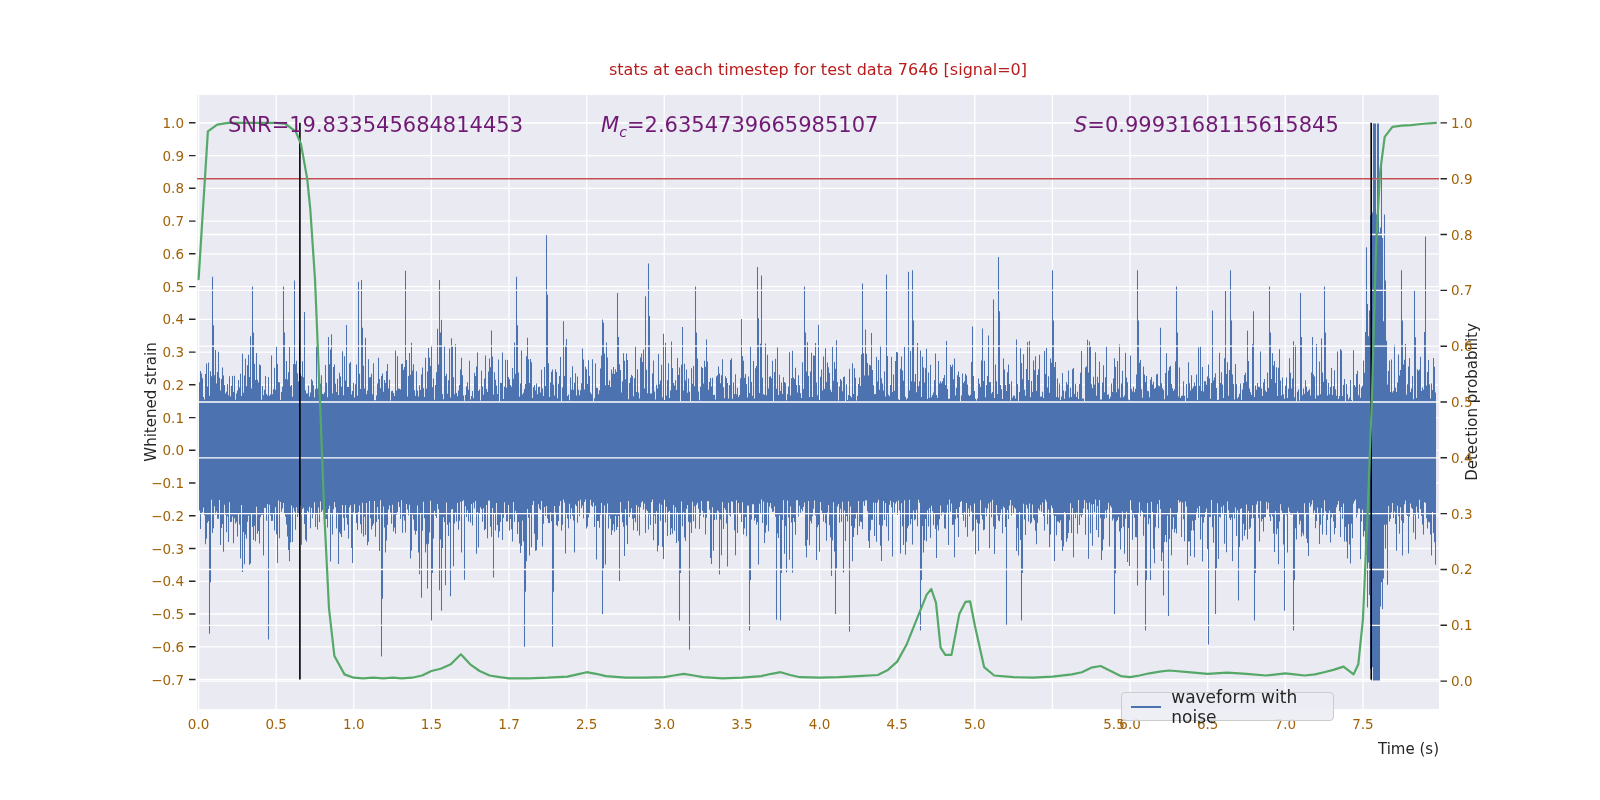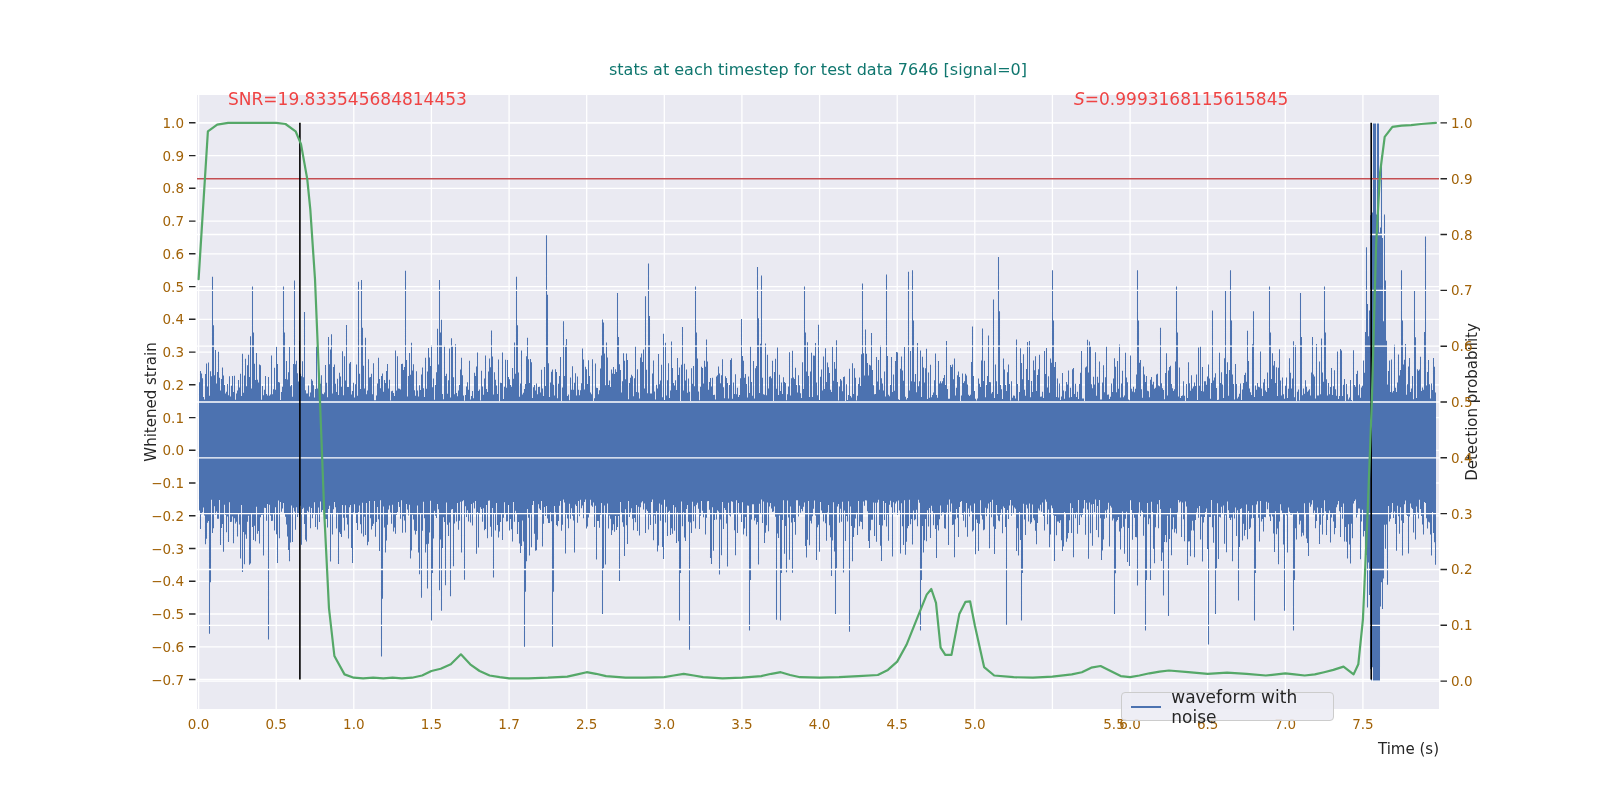--- a/index.html
+++ b/index.html
@@ -1,21 +1,21 @@
 <!DOCTYPE html>
 <html><head>
 <meta charset="utf-8">
 <style>
   html,body{margin:0;padding:0;background:#fff;}
   #fig{position:relative;width:1600px;height:800px;background:#ffffff;overflow:hidden;
        font-family:"DejaVu Sans",sans-serif;color:#262626;}
   #plot-svg{position:absolute;left:0;top:0;width:1600px;height:800px;}
   .txt{position:absolute;white-space:nowrap;}
-  #chart-title{left:197px;top:60px;width:1242px;text-align:center;font-size:16px;color:#0f766e;}
-  .annot{top:89px;font-size:17px;color:#ef4444;}
+  #chart-title{left:197px;top:60px;width:1242px;text-align:center;font-size:16px;color:#b91c1c;}
+  .annot{top:113px;font-size:21px;color:#701a75;}
   #annot-snr{left:228px;}
   #annot-mc{left:601px;}
   #annot-s{left:1074px;}
   .it{font-style:italic;}
   .annot sub{font-size:0.68em;font-style:italic;}
   #xlabel{left:197px;top:740px;width:1242px;text-align:right;font-size:15px;}
   .ylab{font-size:15px;transform:translate(-50%,-50%) rotate(-90deg);}
   #ylabel-left{left:151px;top:402px;}
   #ylabel-right{left:1472px;top:402px;}
   .tick{position:absolute;font-size:13.5px;color:#a16207;line-height:14px;}
@@ -40,20 +40,21 @@
       <path d="M197 122.9H1439M197 178.7H1439M197 234.5H1439M197 290.4H1439M197 346.2H1439M197 402H1439M197 457.8H1439M197 513.6H1439M197 569.5H1439M197 625.3H1439M197 681.1H1439" stroke="#ffffff" stroke-width="1.3" fill="none"></path>
       <path d="M197 178.7H1439" stroke="#c44e52" stroke-width="1.4" fill="none"></path>
       <path d="M299.9 122.8V679.5M1371.2 122.8V679.5" stroke="#000000" stroke-width="1.6" fill="none"></path>
       <path d="M198.6 279.2L207.9 131.3L217.2 124.6L228.1 122.9L246.7 122.9L266.9 122.9L276.2 122.9L285.5 124L295.6 131.3L301 144.1L307.2 178.7L310.3 209.4L315 279.2L319.6 390.8L324.3 513.6L329 608.5L334.4 656L344.5 674.4L353.8 677.7L363.1 678.3L373.2 677.7L383.3 678.3L392.6 677.7L401.9 678.3L412 677.7L422.1 675.5L431.4 671L440.7 668.8L450.8 664.3L460.9 654.3L470.2 664.3L479.6 671L489.6 675.5L499.7 677.2L509.1 678.3L528.5 678.3L547.9 677.7L567.3 676.6L577.4 674.4L586.7 672.2L596 673.8L606.1 676.1L625.5 677.7L644.9 677.7L664.3 677.2L673.6 675.5L683.7 673.8L693.8 675.5L703.1 677.2L722.5 678.3L741.9 677.7L761.3 676.1L771.4 673.8L780.7 672.2L790.1 675L800.1 677.2L819.6 677.7L839 677.2L858.4 676.1L877.8 675L887.9 669.9L897.2 661.6L906.5 644.8L916.6 619.7L926.7 594.6L931.3 589L936 602.9L940.6 647.6L945.3 654.9L951.5 654.9L959.3 614.1L965.5 601.8L970.1 601.3L974.8 625.3L984.1 667.1L994.2 675.5L1013.6 677.2L1033 677.7L1052.4 676.6L1071.8 674.4L1081.9 672.2L1091.2 667.7L1100.6 666L1110.6 671L1120.7 676.1L1130.1 677.2L1139.4 675.5L1149.5 673.3L1159.6 671.6L1168.9 670.5L1188.3 672.2L1207.7 673.8L1227.1 672.7L1246.5 673.8L1265.9 675.5L1285.3 673.3L1294.6 674.4L1304.7 675.5L1314.8 674.4L1324.1 672.2L1333.4 669.9L1343.5 666.6L1353.6 674.4L1358.3 664.3L1362.9 619.7L1367.6 513.6L1371.8 402L1376.1 245.7L1380 173.1L1384.7 136.9L1392.4 126.8L1401.7 125.7L1411.1 125.1L1421.1 124L1435.9 122.9" stroke="#55a868" stroke-width="2.2" fill="none" stroke-linejoin="round" stroke-linecap="round"></path>
       <path d="M189 122.8H195.5M189 155.6H195.5M189 188.3H195.5M189 221.1H195.5M189 253.8H195.5M189 286.6H195.5M189 319.3H195.5M189 352.1H195.5M189 384.8H195.5M189 417.6H195.5M189 450.3H195.5M189 483H195.5M189 515.8H195.5M189 548.5H195.5M189 581.3H195.5M189 614H195.5M189 646.8H195.5M189 679.5H195.5M1440.5 122.9H1447M1440.5 178.7H1447M1440.5 234.5H1447M1440.5 290.4H1447M1440.5 346.2H1447M1440.5 402H1447M1440.5 457.8H1447M1440.5 513.6H1447M1440.5 569.5H1447M1440.5 625.3H1447M1440.5 681.1H1447" stroke="#262626" stroke-width="1.4" fill="none"></path>
     </svg>
 
   <div id="chart-title" class="txt">stats at each timestep for test data 7646 [signal=0]</div>
 
   <div id="annot-snr" class="txt annot">SNR=19.833545684814453</div>
+  <div id="annot-mc" class="txt annot"><span class="it">M</span><sub>c</sub><span>=2.6354739665985107</span></div>
   <div id="annot-s" class="txt annot"><span class="it">S</span><span>=0.9993168115615845</span></div>
 
   <div id="xlabel" class="txt">Time (s)</div>
   <div id="ylabel-left" class="txt ylab">Whitened strain</div>
   <div id="ylabel-right" class="txt ylab">Detection probability</div>
 
   <div id="ticks">
       <div class="tick xt" style="left: 198.553px;">0.0</div>
       <div class="tick xt" style="left: 276.178px;">0.5</div>
       <div class="tick xt" style="left: 353.803px;">1.0</div>

